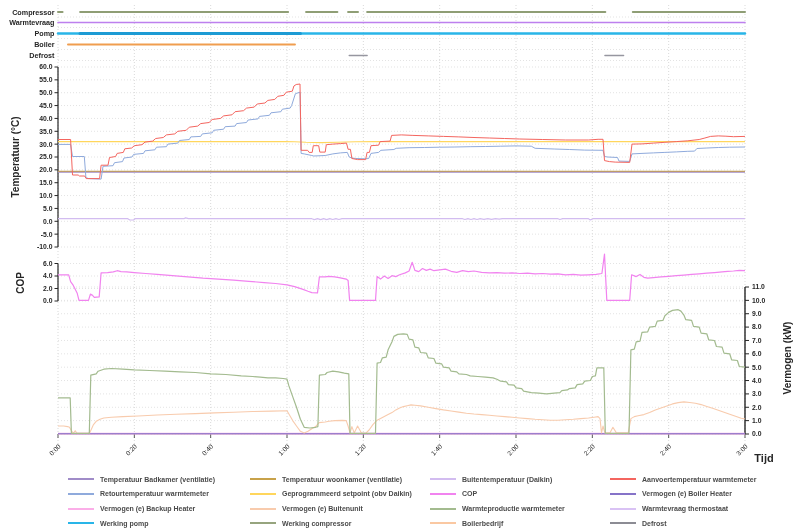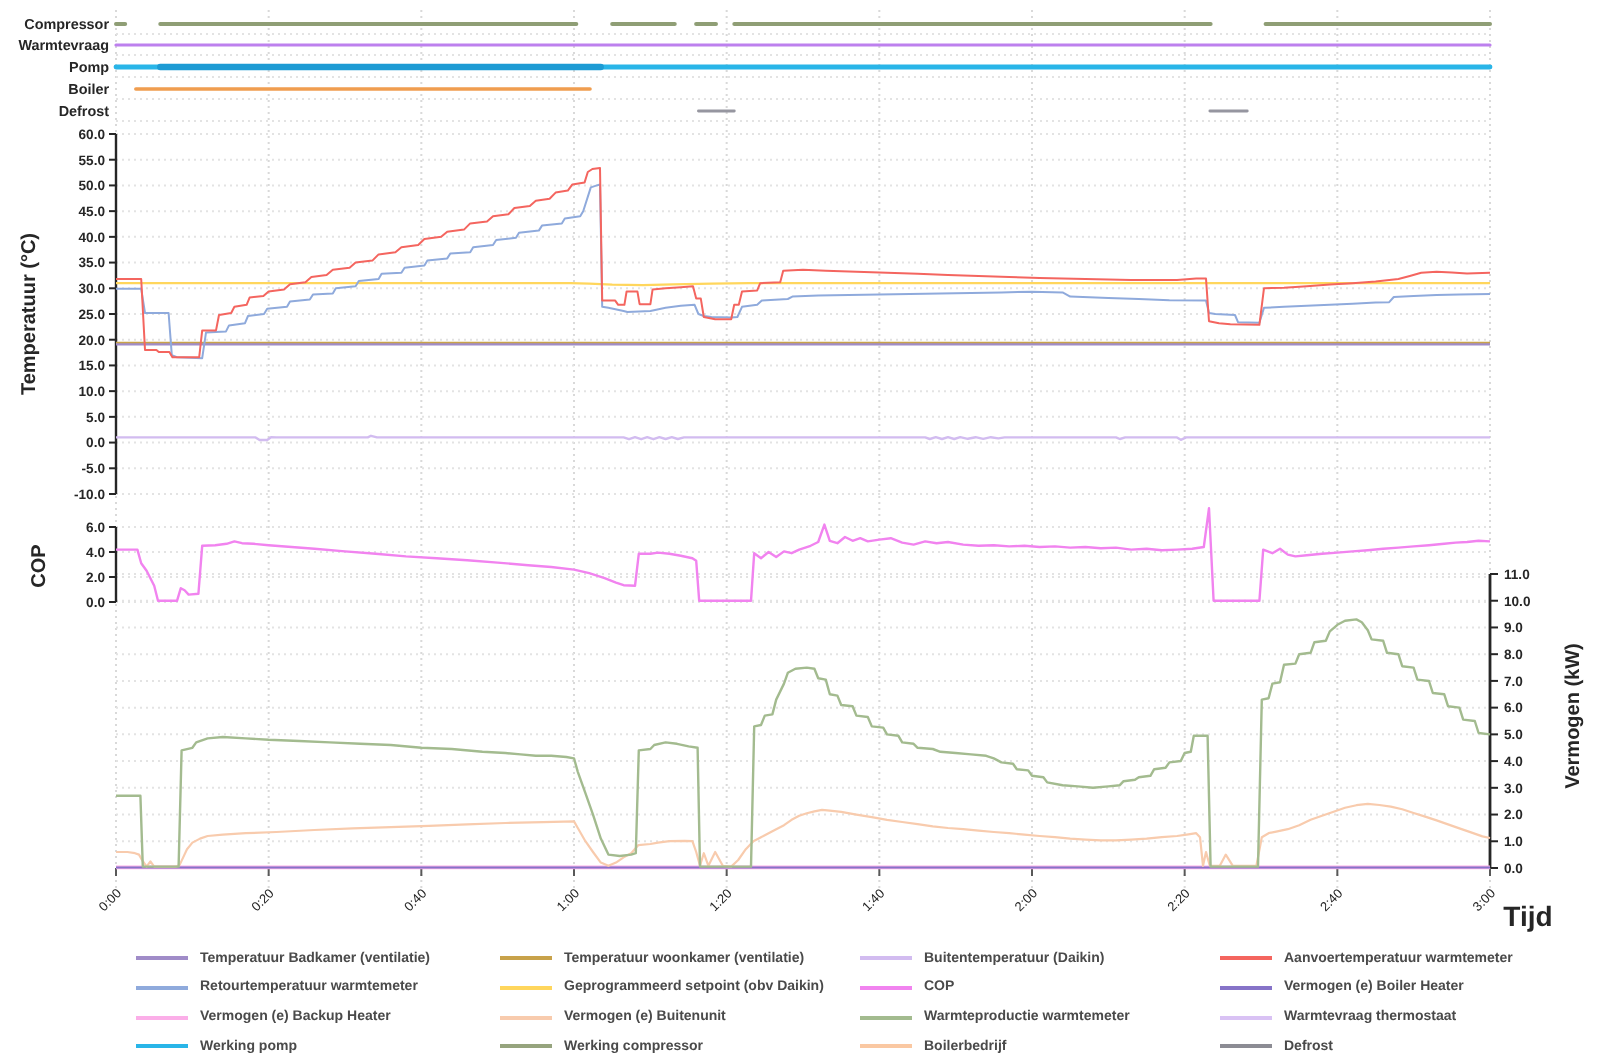--- a/index.html
+++ b/index.html
@@ -6,21 +6,21 @@
   .stage{
     position:relative;width:800px;height:530px;background:#fff;
     font-family:"Liberation Sans",sans-serif;overflow:hidden;
   }
   svg{position:absolute;left:0;top:0;}
   .axis-title{
     position:absolute;font-weight:700;font-size:10px;color:#262626;white-space:nowrap;
     transform:translate(-50%,-50%) rotate(-90deg);
   }
   .axis-title.horiz{transform:translate(-50%,-50%);}
-  .tijd{font-weight:700;font-size:14px;}
+  .tijd{font-weight:700;font-size:11px;}
   #legend{position:absolute;left:0;top:470px;width:800px;height:60px;}
   .legend-item{position:absolute;display:flex;align-items:center;height:12px;}
   .legend-swatch{width:26px;height:2px;flex:0 0 26px;}
   .legend-label{margin-left:6px;font-size:7px;font-weight:700;color:#4a4a4a;white-space:nowrap;}
 </style>
 </head>
 <body>
 
 <div class="stage">
   <svg id="chart" width="800" height="530" viewBox="0 0 800 530">

